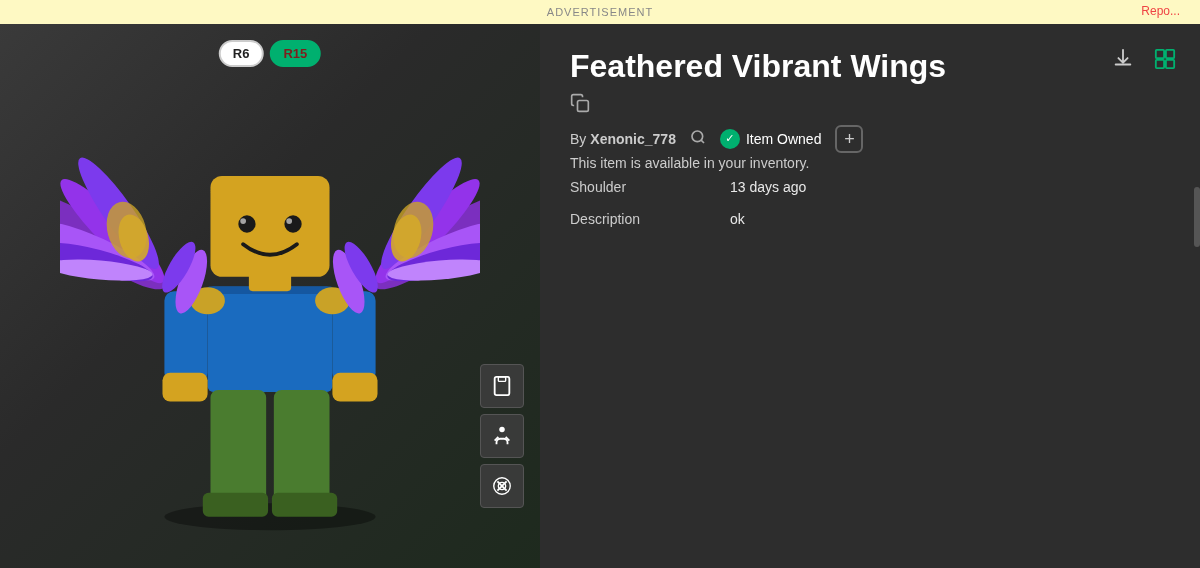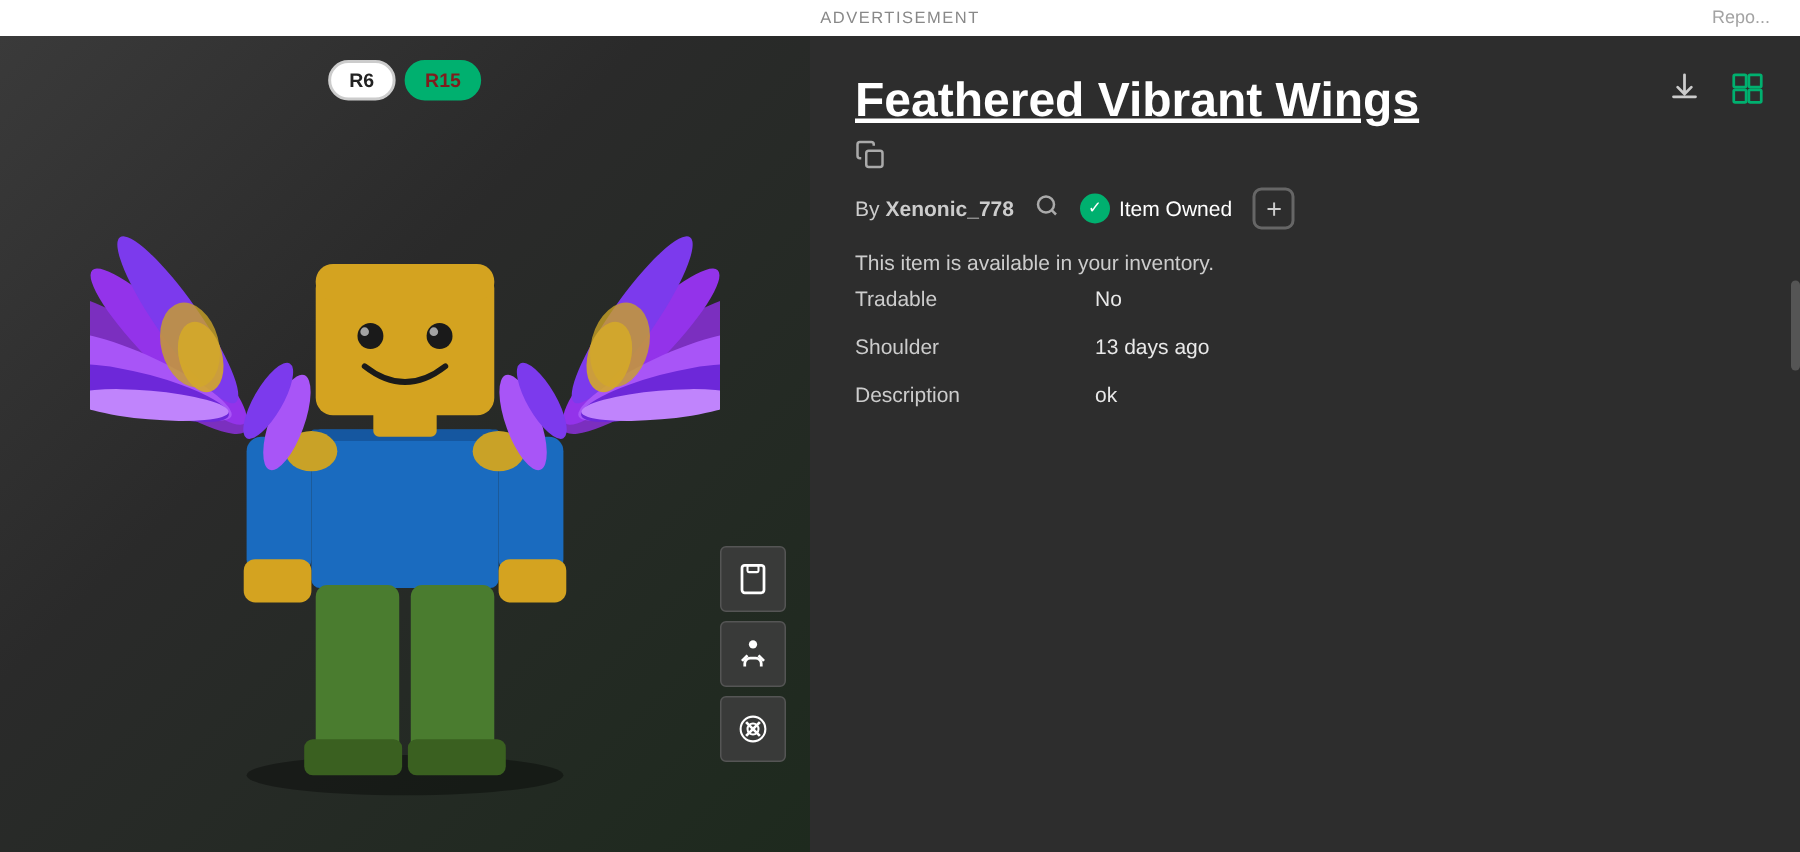--- a/index.html
+++ b/index.html
@@ -9,21 +9,21 @@
       background-color: #2d2d2d;
       font-family: 'Segoe UI', Arial, sans-serif;
       color: #e0e0e0;
       overflow: hidden;
       position: relative;
     }
 
     .top-bar {
       width: 100%;
       height: 24px;
-      background-color: #ffffff;
+      background-color: #fef9c3;
       display: flex;
       align-items: center;
       justify-content: center;
       font-size: 11px;
       color: #888;
       letter-spacing: 1px;
       position: absolute;
       top: 0;
       left: 0;
     }
@@ -126,42 +126,41 @@
       position: relative;
       overflow-y: auto;
     }
 
     .item-title {
       font-size: 32px;
       font-weight: 700;
       color: #ffffff;
       line-height: 1.15;
       margin-bottom: 8px;
-      text-decoration: underline;
     }
 
     .copy-icon-row {
       display: flex;
       align-items: center;
       margin-bottom: 10px;
     }
 
     .copy-icon {
       width: 22px;
       height: 22px;
       color: #aaa;
       cursor: pointer;
       font-size: 16px;
     }
 
     .meta-row {
       display: flex;
       align-items: center;
       gap: 14px;
-      margin-bottom: 14px;
+      margin-bottom: 2px;
       flex-wrap: wrap;
     }
 
     .creator-label {
       font-size: 14px;
       color: #ccc;
     }
 
     .search-icon {
       font-size: 14px;
@@ -233,21 +232,21 @@
     .details-table td:last-child {
       color: #e8e8e8;
     }
 
     
     .report-link {
       position: absolute;
       top: 4px;
       right: 20px;
       font-size: 12px;
-      color: #a3a3a3;
+      color: #ef4444;
       cursor: pointer;
     }
 
     
     .top-right-icons {
       position: absolute;
       top: 20px;
       right: 20px;
       display: flex;
       gap: 12px;
@@ -443,24 +442,20 @@
         <div class="green-check">✓</div>
         <span>Item Owned</span>
       </div>
       <div class="plus-btn">+</div>
     </div>
 
     <p class="inventory-text">This item is available in your inventory.</p>
 
     <table class="details-table">
       <tbody id="details-tbody">
-      <tr>
-      <td>Tradable</td>
-      <td>No</td>
-    </tr>
           <tr>
       <td>Shoulder</td>
       <td>13 days ago</td>
     </tr>
           <tr>
       <td>Description</td>
       <td>ok</td>
     </tr>
         </tbody>
     </table>

